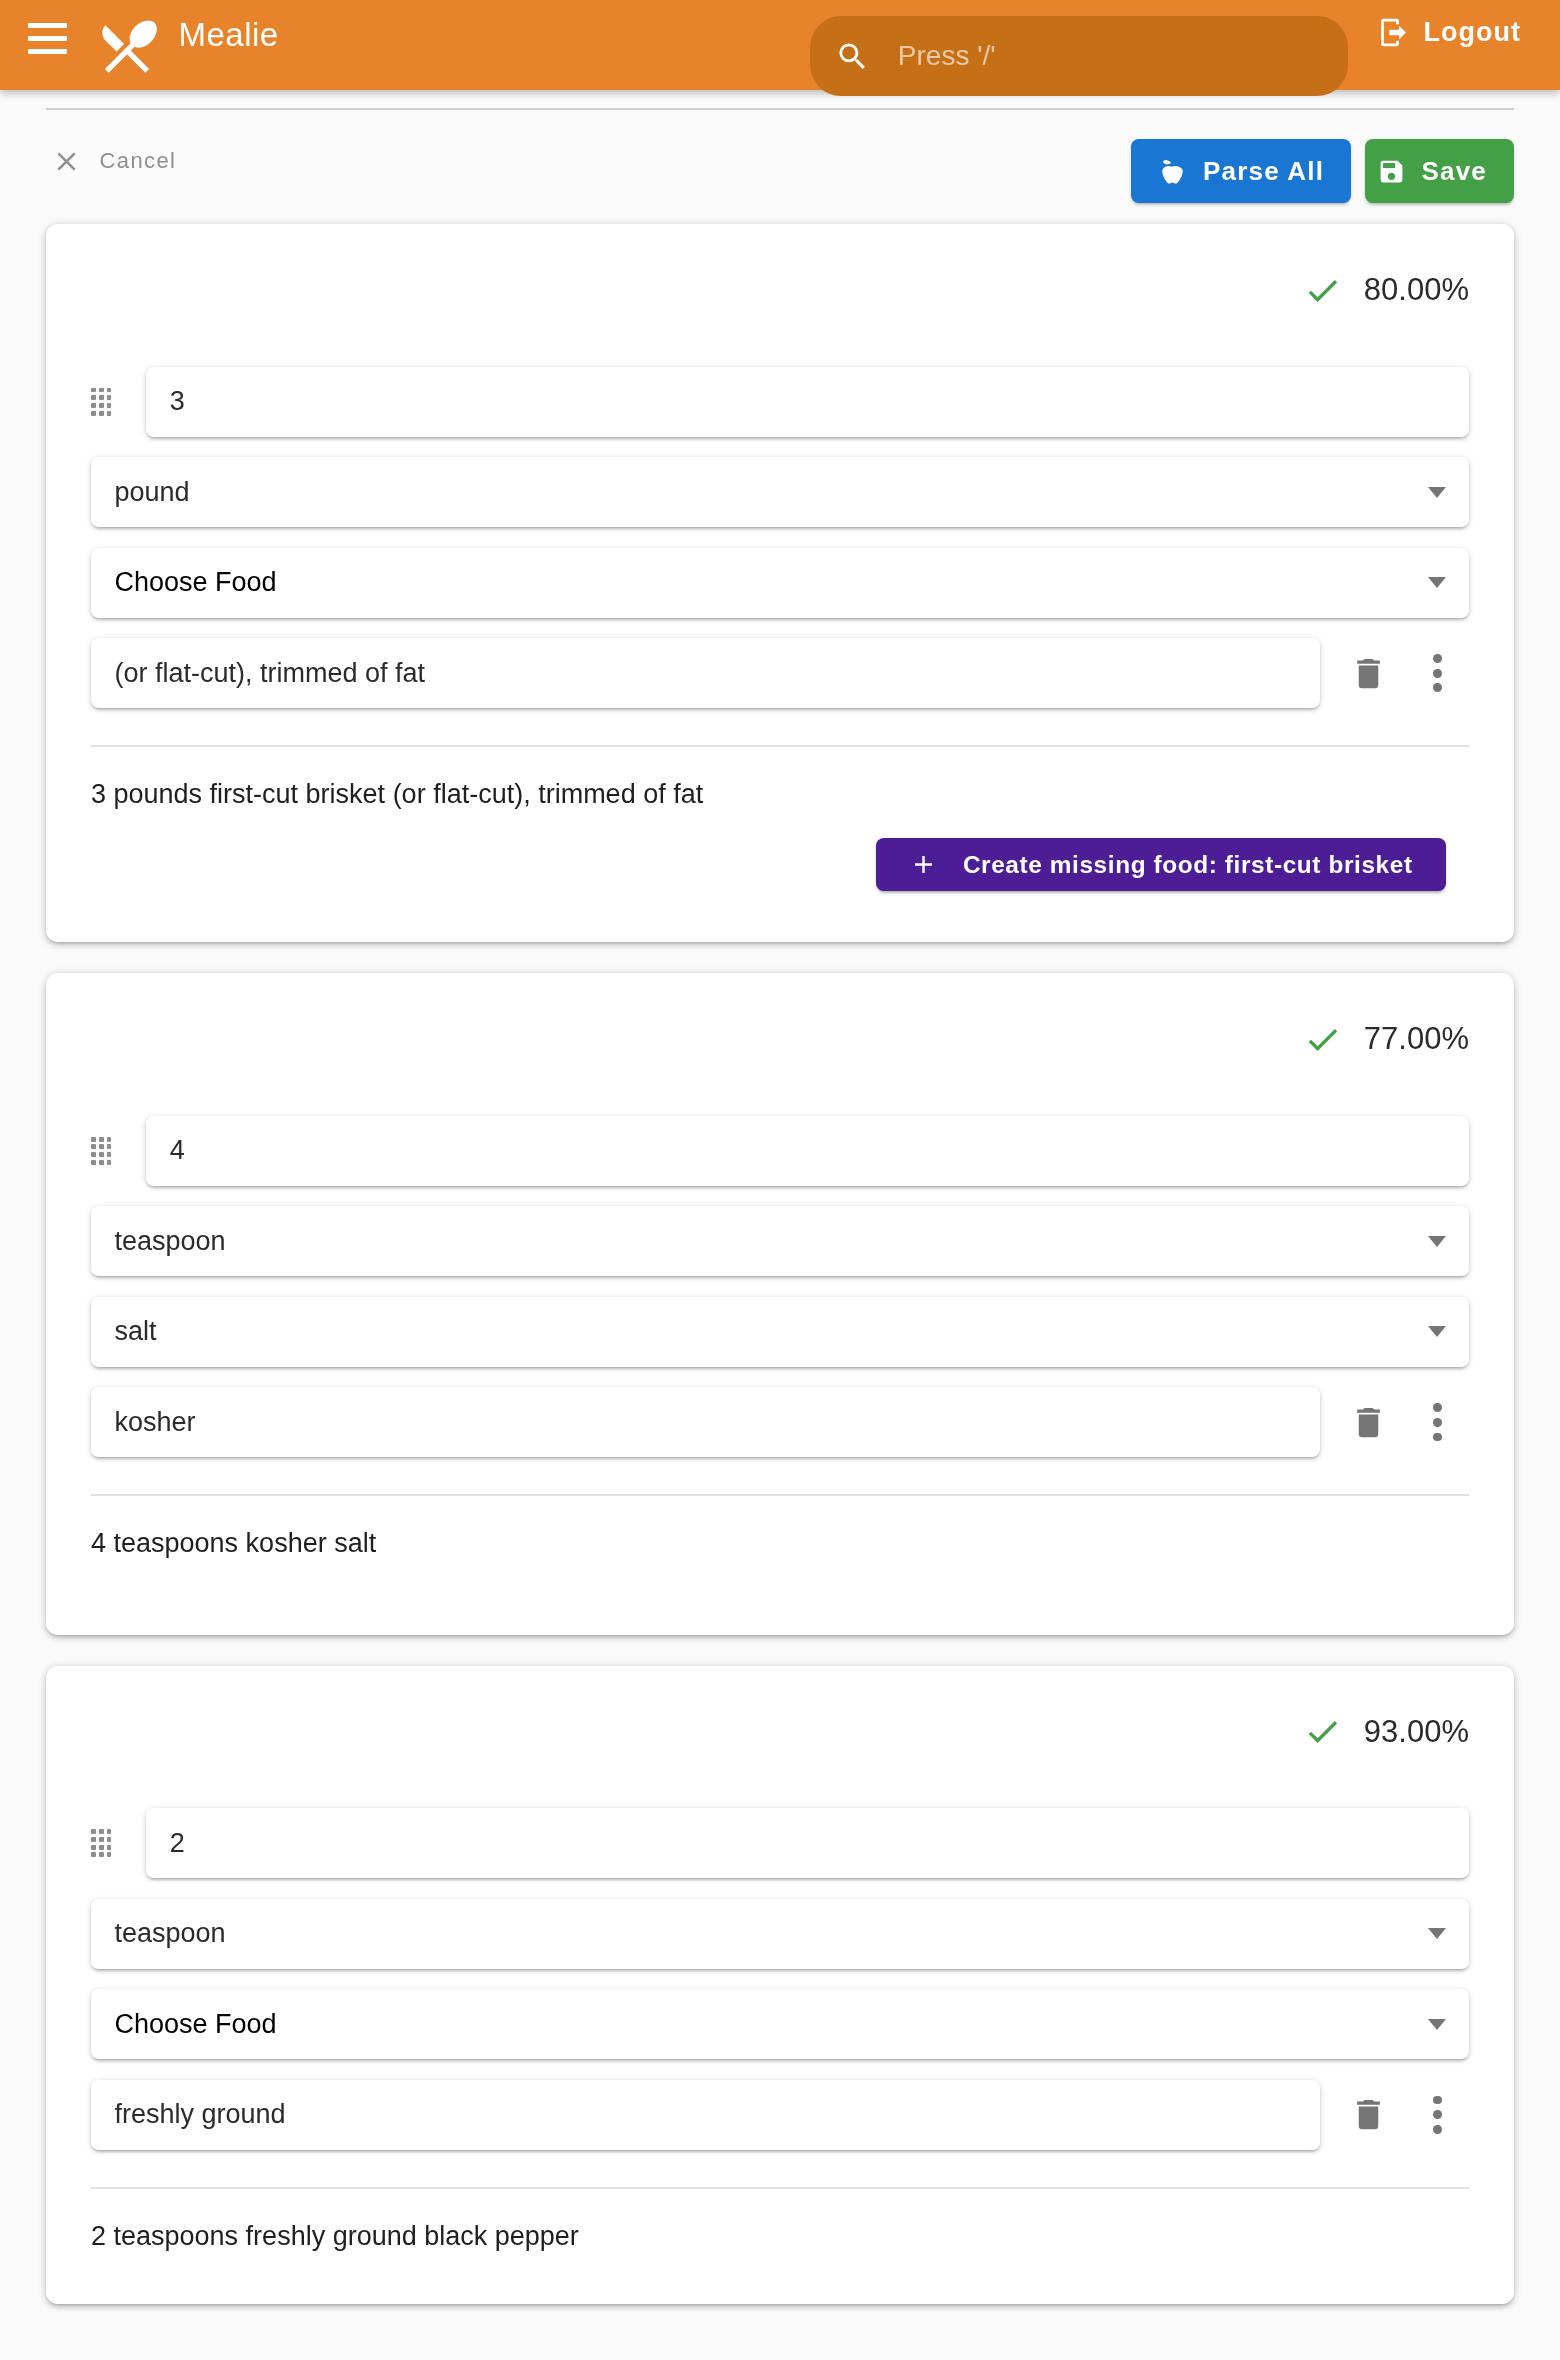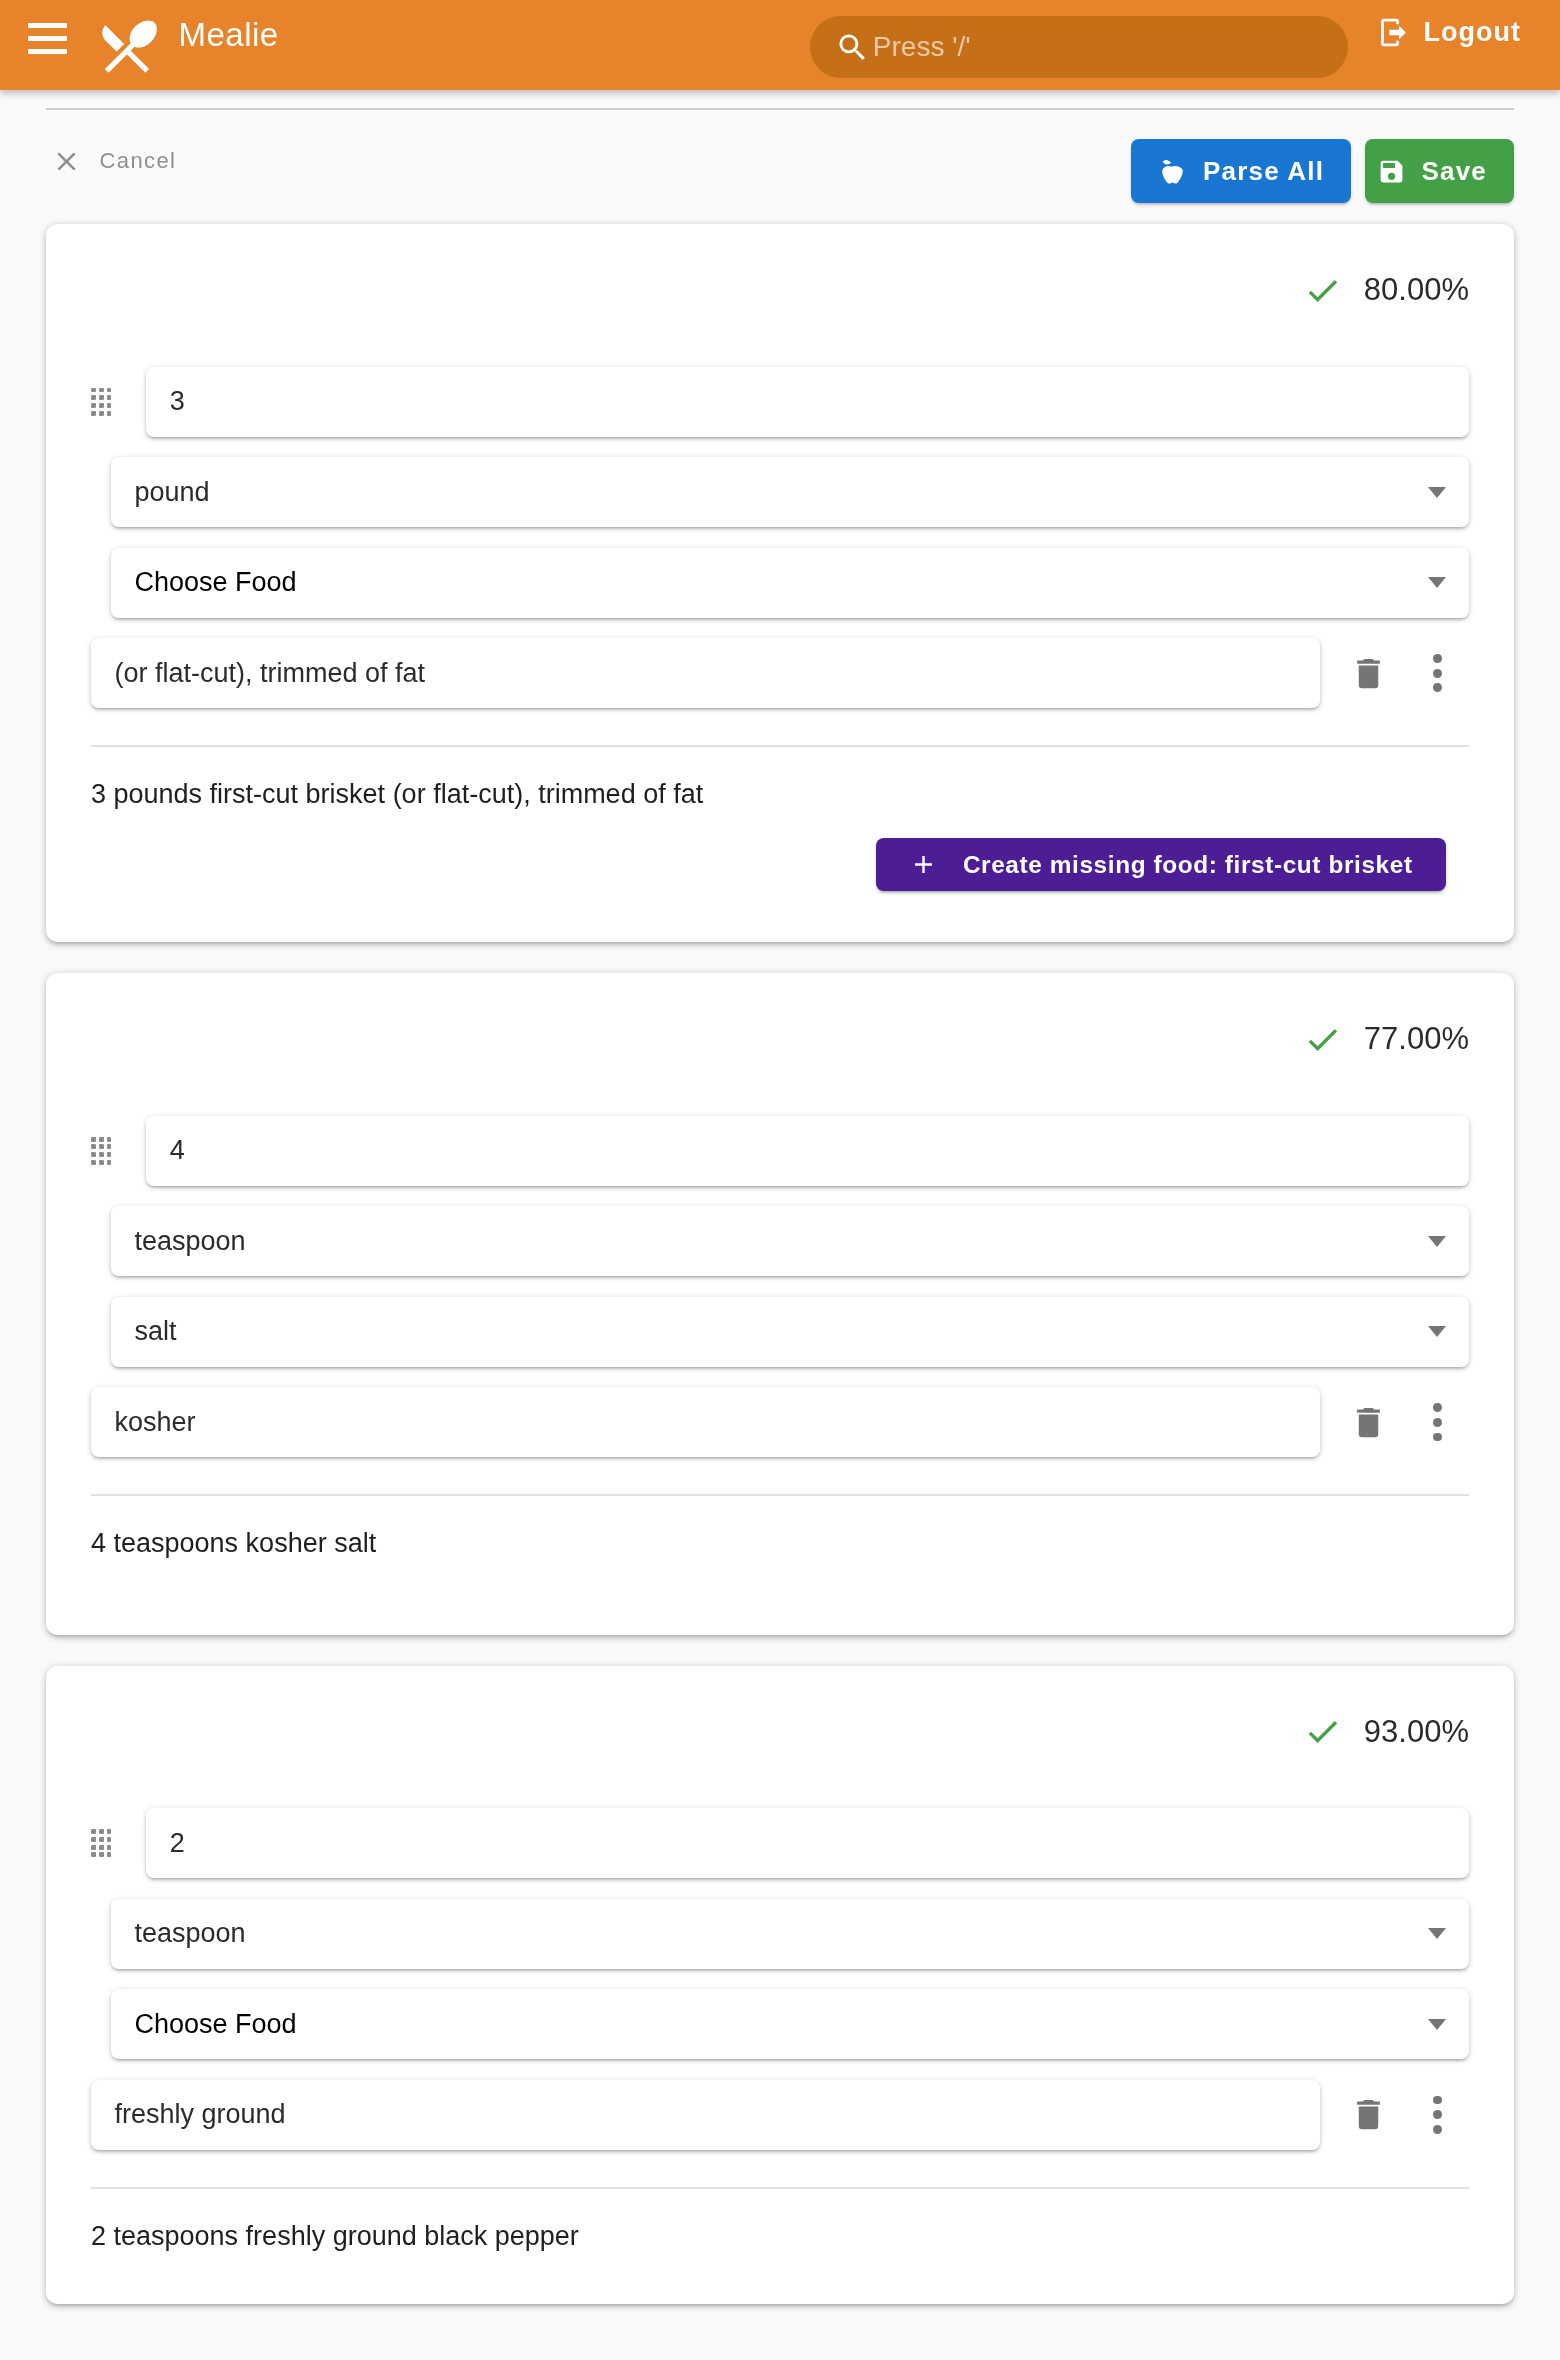--- a/index.html
+++ b/index.html
@@ -18,23 +18,23 @@
     box-shadow:0 2.9px 7.8px rgba(0,0,0,.28);
     position:relative; z-index:5;
   }
   .icon-btn { display:flex; align-items:center; justify-content:center; cursor:pointer; background:none; border:none; }
   .hamburger { width:45px; height:45px; flex-direction:column; gap:7.8px; margin-right:25px; }
   .hamburger span { display:block; width:39px; height:4.9px; background:#fff; border-radius:1px; }
   .logo { width:64px; height:64px; margin-right:19.5px; }
   .app-title { color:#fff; font-size:33px; font-weight:400; letter-spacing:0.5px; }
   .search-field {
     margin-left:auto; margin-right:29px;
-    width:538px; height:62px; border-radius:31px;
+    width:538px; height:80px; border-radius:31px;
     background:#C57017;
-    display:flex; align-items:center; padding:0 25px; gap:3px;
+    display:flex; align-items:center; padding:0 25px; gap:28px;
   }
   .search-field input {
     flex:1; background:transparent; border:none; outline:none;
     font-family:"Liberation Sans", sans-serif;
     font-size:28px; color:#fff;
   }
   .search-field input::placeholder { color:rgba(255,255,255,.62); }
   .logout-btn { display:flex; align-items:center; gap:13.7px; color:#fff; font-size:27px; font-weight:600; letter-spacing:1px; cursor:pointer; background:none; border:none; font-family:"Liberation Sans", sans-serif;}
   
   .content { padding:0 46px; }
@@ -64,21 +64,21 @@
     background:#fff; border-radius:7.8px; height:70px;
     box-shadow:0 2.9px 2.9px -2px rgba(0,0,0,.2), 0 2px 3.9px 0 rgba(0,0,0,.14), 0 1px 7.8px 0 rgba(0,0,0,.12);
     display:flex; align-items:center; padding:0 23.4px;
     font-size:27px; color:#2b2b2b;
   }
   .row { display:flex; align-items:center; margin-bottom:20.5px; }
   .row:last-of-type { margin-bottom:0; }
   .qty-row .field { flex:1; margin-left:35px; }
   .drag-handle { display:grid; grid-template-columns:repeat(3,4.9px); grid-auto-rows:4.9px; gap:2.9px; cursor:grab; }
   .drag-handle i { background:#8c8c8c; border-radius:1px; }
-  .select-field { flex:1; cursor:pointer;margin-left:20px; }
+  .select-field { flex:1; cursor:pointer; }
   .select-field .sel-text { flex:1; }
   .placeholder { color:#000000; }
   .caret { width:0; height:0; border-left:9.8px solid transparent; border-right:9.8px solid transparent; border-top:11.7px solid #757575; margin-left:15.6px; }
   .note-row { padding-right:27px; }
   .note-row .field { flex:1; }
   .note-row input, .qty-row input {
     flex:1; border:none; outline:none; background:transparent;
     font-family:"Liberation Sans", sans-serif; font-size:27px; color:#2b2b2b;
   }
   .trash { margin-left:29px; cursor:pointer; }

